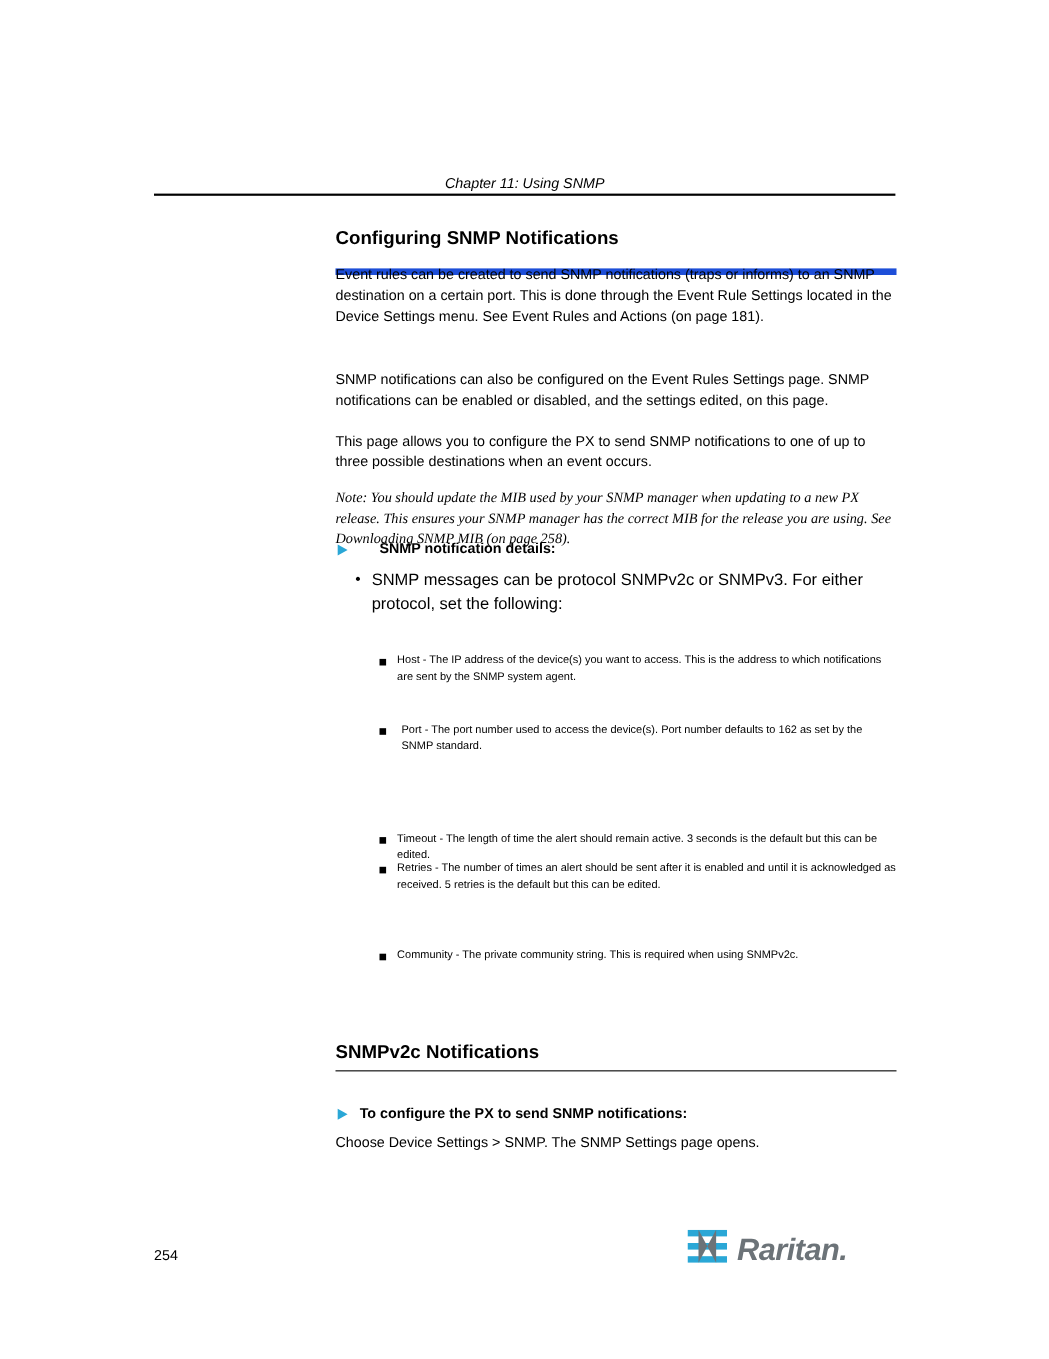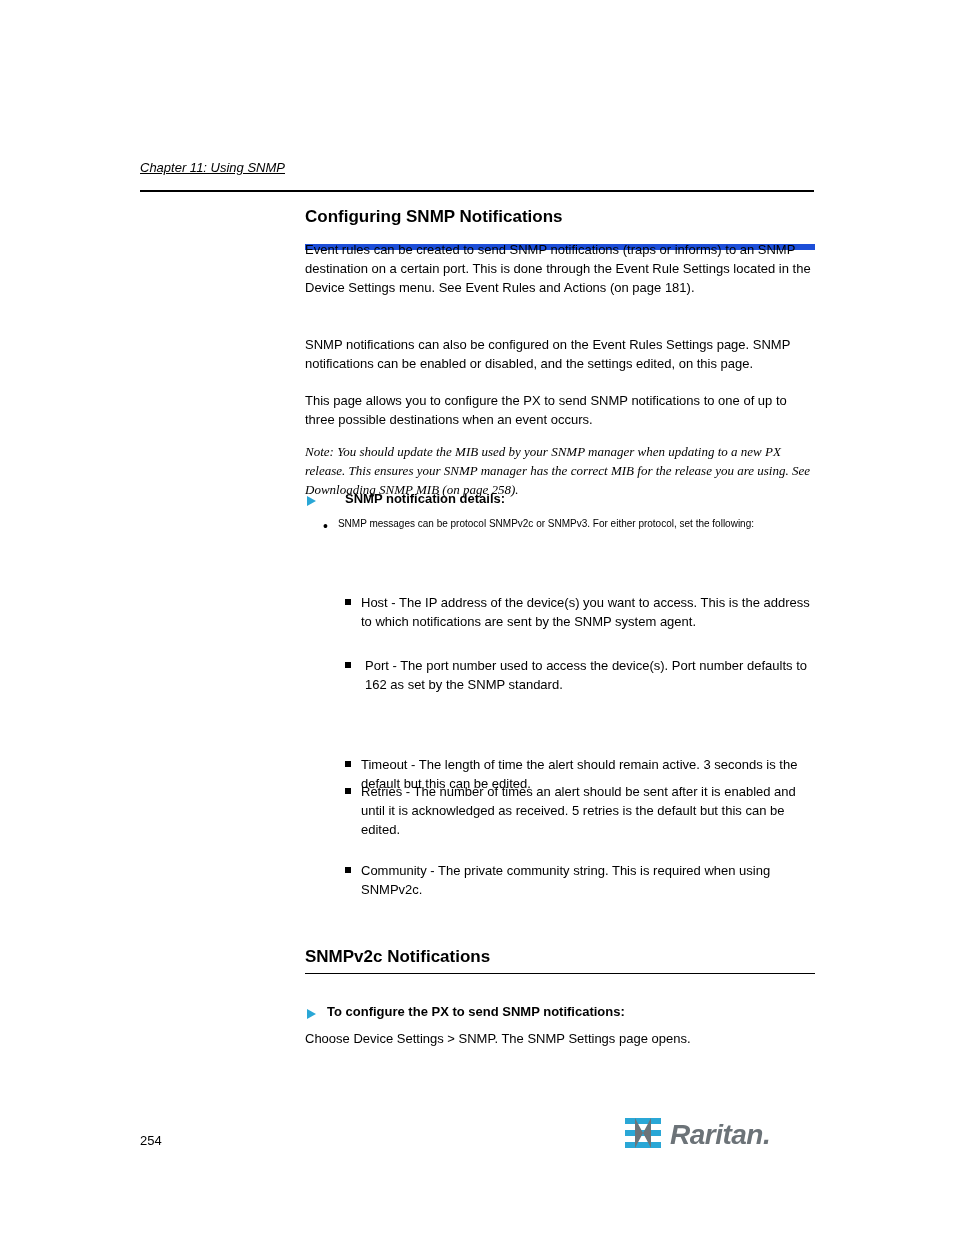--- a/index.html
+++ b/index.html
@@ -15,23 +15,22 @@
     position: relative;
     width: 954px;
     height: 1235px;
   }
   .chapter-header {
     position: absolute;
     left: 140px;
     width: 674px;
     top: 158px;
     border-bottom: 2px solid #000;
-    padding-bottom: 14px;
-    text-align: left;
-    text-decoration: underline;
+    padding-bottom: 0;
+    text-align: center;
   }
   .chapter-text {
     font-size: 13px;
     font-style: italic;
     color: #000;
   }
   .sec-title-block {
     position: absolute;
     left: 305px;
     width: 510px;
@@ -82,21 +81,21 @@
     align-items: flex-start;
     gap: 10px;
   }
   .b1 { top: 517px; }
   .bullet-dot {
     font-size: 14px;
     line-height: 1.2;
     margin-top: 1px;
   }
   .bullet-text {
-    font-size: 10px;
+    font-size: 15px;
     line-height: 1.45;
   }
 
   .subbullet-row {
     position: absolute;
     left: 345px;
     width: 470px;
     display: flex;
     align-items: flex-start;
     gap: 10px;
@@ -107,21 +106,21 @@
   .sb4 { top: 783px; }
   .sb5 { top: 862px; }
   .square {
     flex: 0 0 6px;
     width: 6px;
     height: 6px;
     background: #000;
     margin-top: 5px;
   }
   .sub-text {
-    font-size: 13px;
+    font-size: 10px;
     line-height: 1.45;
   }
 
   .sec-title-block2 {
     position: absolute;
     left: 305px;
     width: 510px;
     top: 947px;
     border-bottom: 1px solid #000;
     padding-bottom: 6px;

